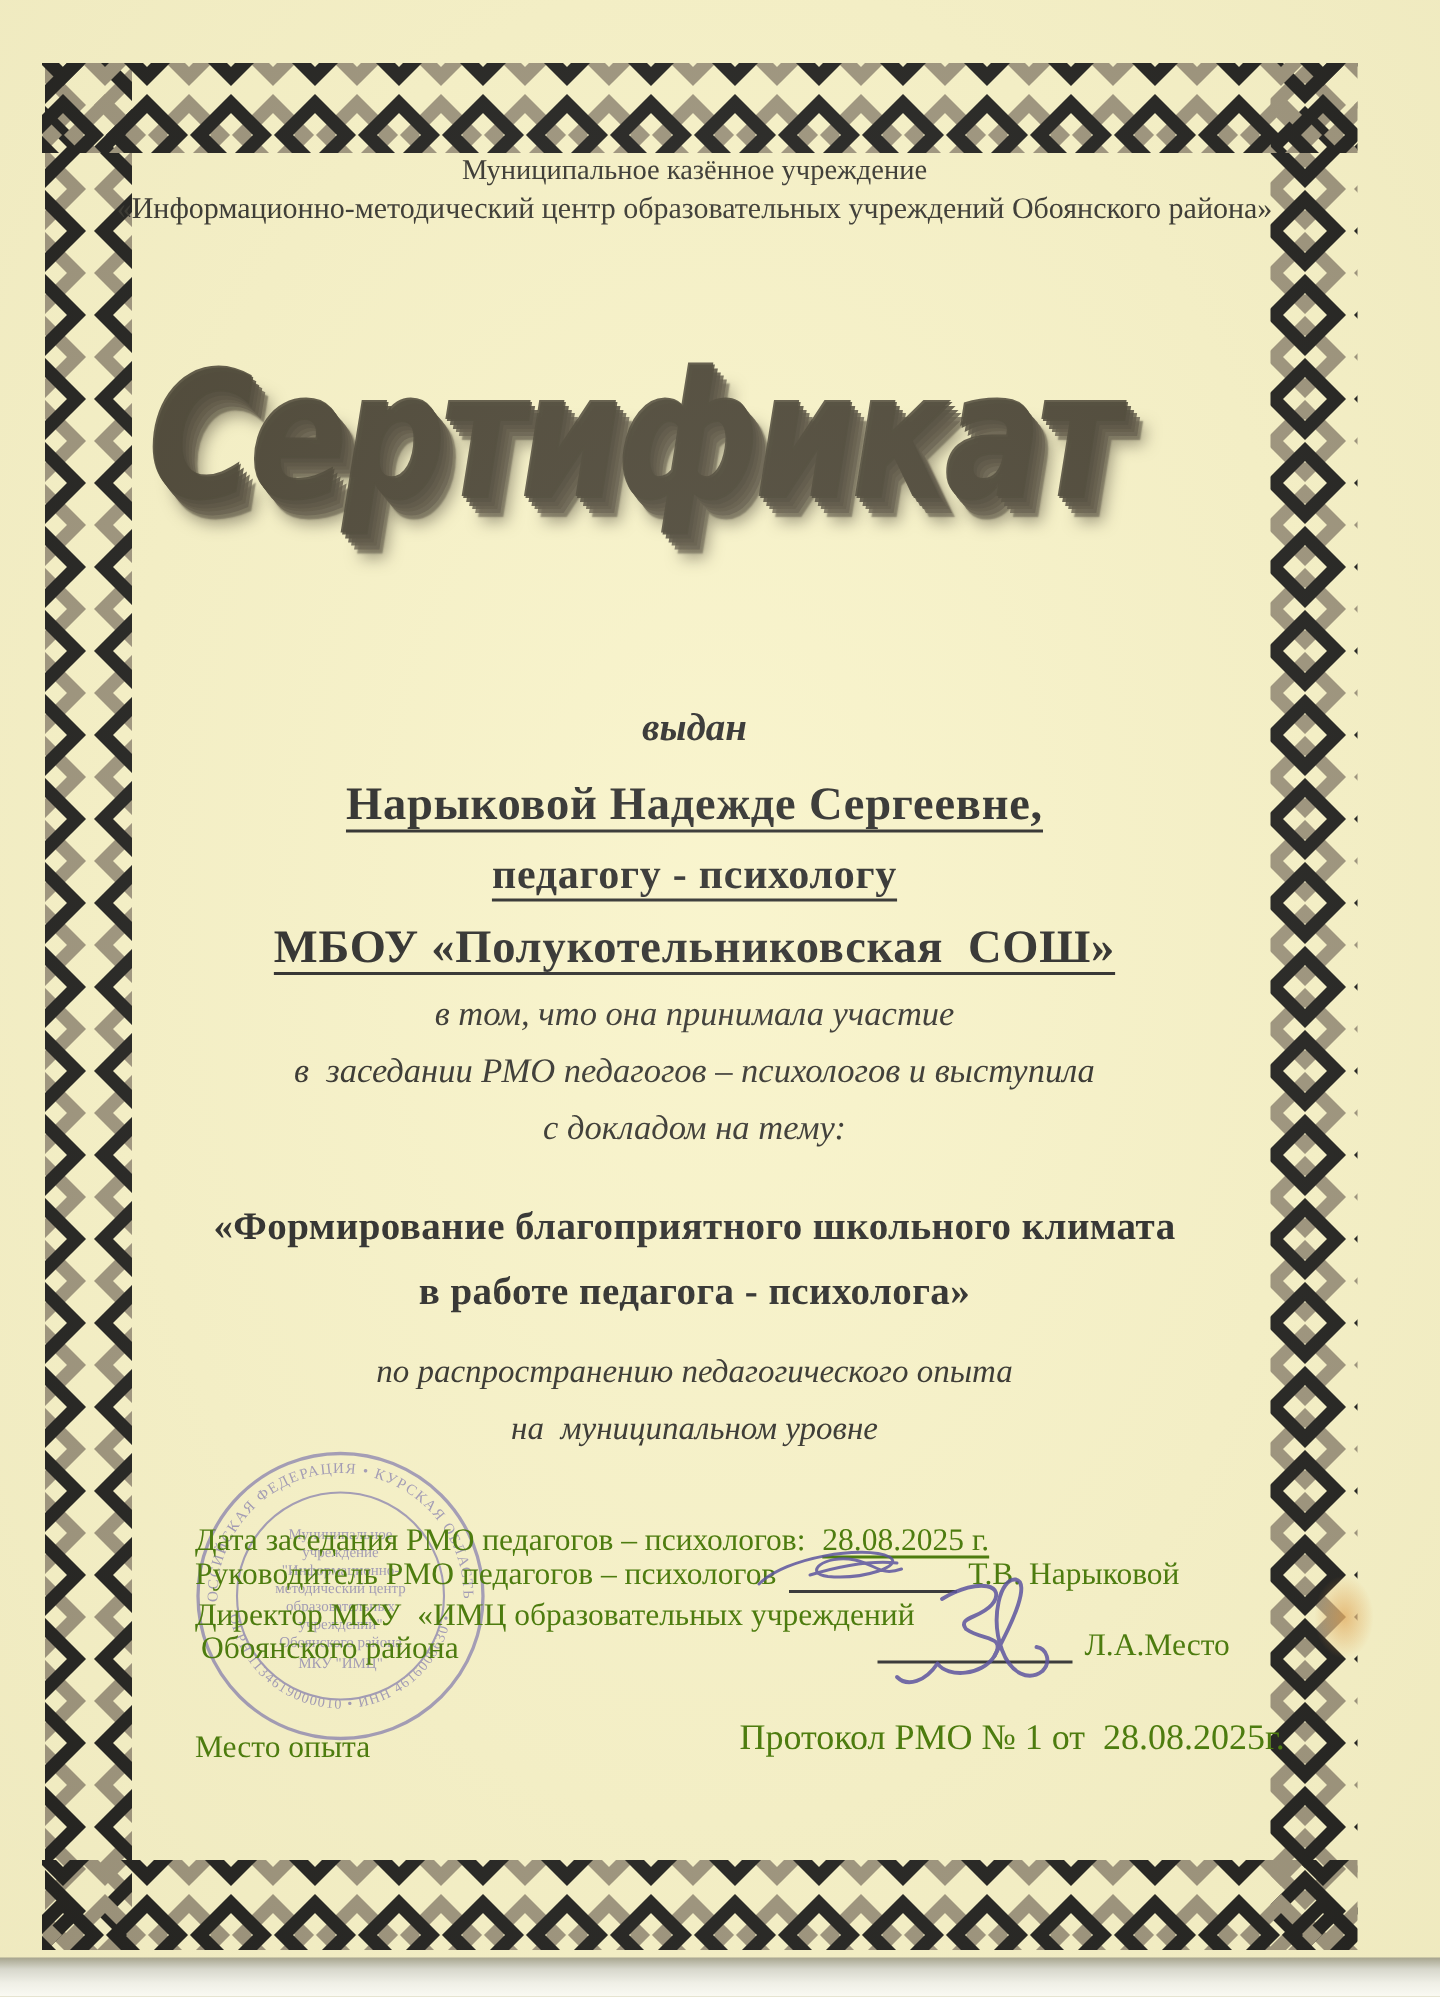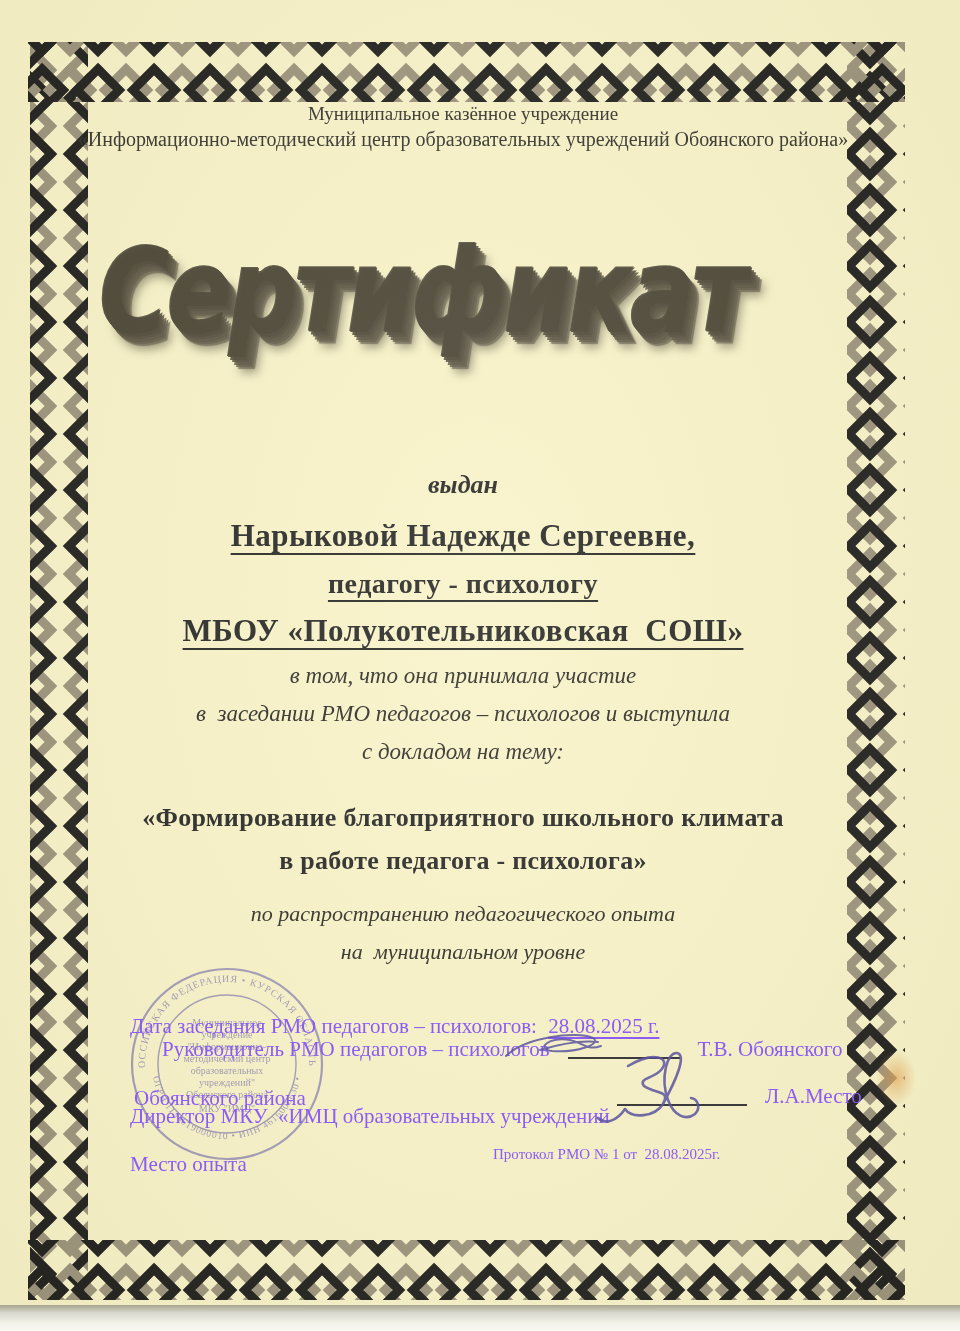--- a/index.html
+++ b/index.html
@@ -32,25 +32,25 @@
       12px 12px 1px rgba(100,93,75,.75), 14px 15px 9px rgba(70,64,50,.5);
   }
   .issued{font-size:26px;font-weight:700;font-style:italic;}
   .uline{text-decoration:underline;text-underline-offset:7px;text-decoration-thickness:2px;}
   .name{font-size:31px;font-weight:700;letter-spacing:.5px;}
   .role{font-size:28px;font-weight:700;letter-spacing:.5px;}
   .school{font-size:31px;font-weight:700;letter-spacing:.5px;}
   .bodyit{font-size:23px;font-style:italic;color:#2d2c28;}
   .topic{font-size:26px;font-weight:700;letter-spacing:.3px;}
   .noteit{font-size:22px;font-style:italic;color:#2d2c28;}
-  .foot{font-size:21px;color:#8b5cf6;}
-  .frow{display:flex;align-items:flex-start;gap:18px;margin-left:32px;}
+  .foot{font-size:21px;color:#4d7c0f;}
+  .frow{display:flex;align-items:flex-end;gap:8px;}
   .sigline{display:inline-block;border-bottom:2px solid #3c3c3c;height:20px;}
   .date-val{text-decoration:underline;text-underline-offset:4px;text-decoration-thickness:1.5px;}
-  .proto{font-size:15px;}
+  .proto{font-size:24px;}
   .stain{
     left:876px;top:1050px;width:40px;height:56px;border-radius:50%;
     background:radial-gradient(ellipse at center, rgba(224,148,58,.55) 0%, rgba(224,148,58,0) 70%);
   }
   .right-edge{
     left:930px;top:0;width:30px;height:1331px;
     background:linear-gradient(90deg, rgba(148,148,138,.55) 0%, #ececе2 20%, #ececе2 20%,
       #efefe7 25%, #f7f7f0 55%, #fdfdf8 100%);
   }
   .bottom-edge{
@@ -140,24 +140,24 @@
   </svg>
 
   <div class="abs foot" style="left:130px;top:1014px;z-index:2">
     <span class="t">Дата заседания РМО педагогов – психологов:</span>
     <span class="t date-val" style="margin-left:6px">28.08.2025 г.</span>
   </div>
 
   <div class="abs foot frow" style="left:130px;top:1037px;z-index:2">
     <span class="t">Руководитель РМО педагогов – психологов</span>
     <span class="sigline" style="width:112px"></span>
-    <span class="t">Т.В. Обоянского</span>
+    <span class="t">Т.В. Нарыковой</span>
   </div>
 
-  <div class="abs foot t" style="left:130px;top:1104px;z-index:2">Директор МКУ  «ИМЦ образовательных учреждений</div>
+  <div class="abs foot t" style="left:130px;top:1064px;z-index:2">Директор МКУ  «ИМЦ образовательных учреждений</div>
   <div class="abs foot t" style="left:134px;top:1086px;z-index:2">Обоянского района</div>
 
   <div class="abs foot frow" style="left:585px;top:1084px;z-index:2">
     <span class="sigline" style="width:130px"></span>
     <span class="t">Л.А.Место</span>
   </div>
 
   <div class="abs foot t" style="left:130px;top:1152px;z-index:2">Место опыта</div>
   <div class="abs foot proto t" style="left:493px;top:1146px;z-index:2">Протокол РМО № 1 от  28.08.2025г.</div>
 

